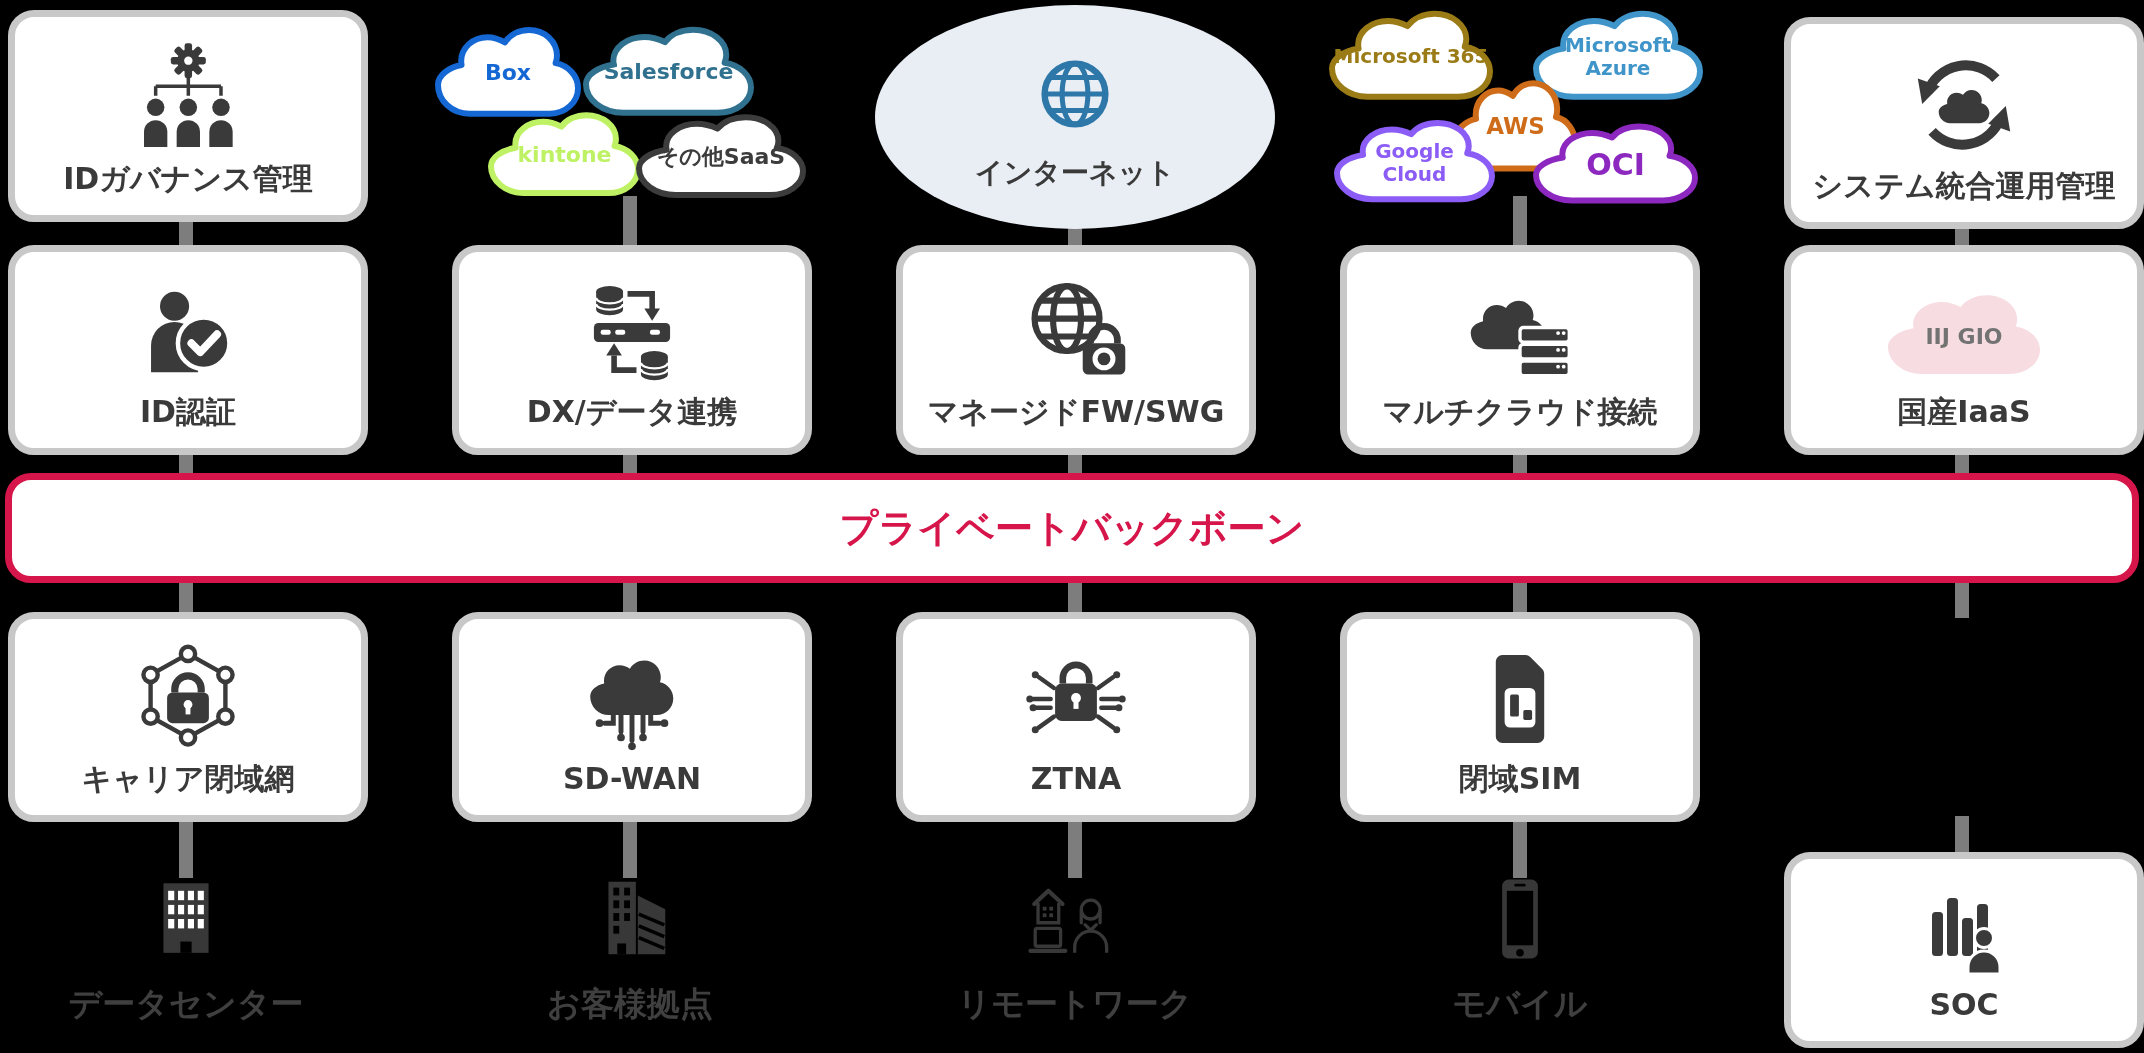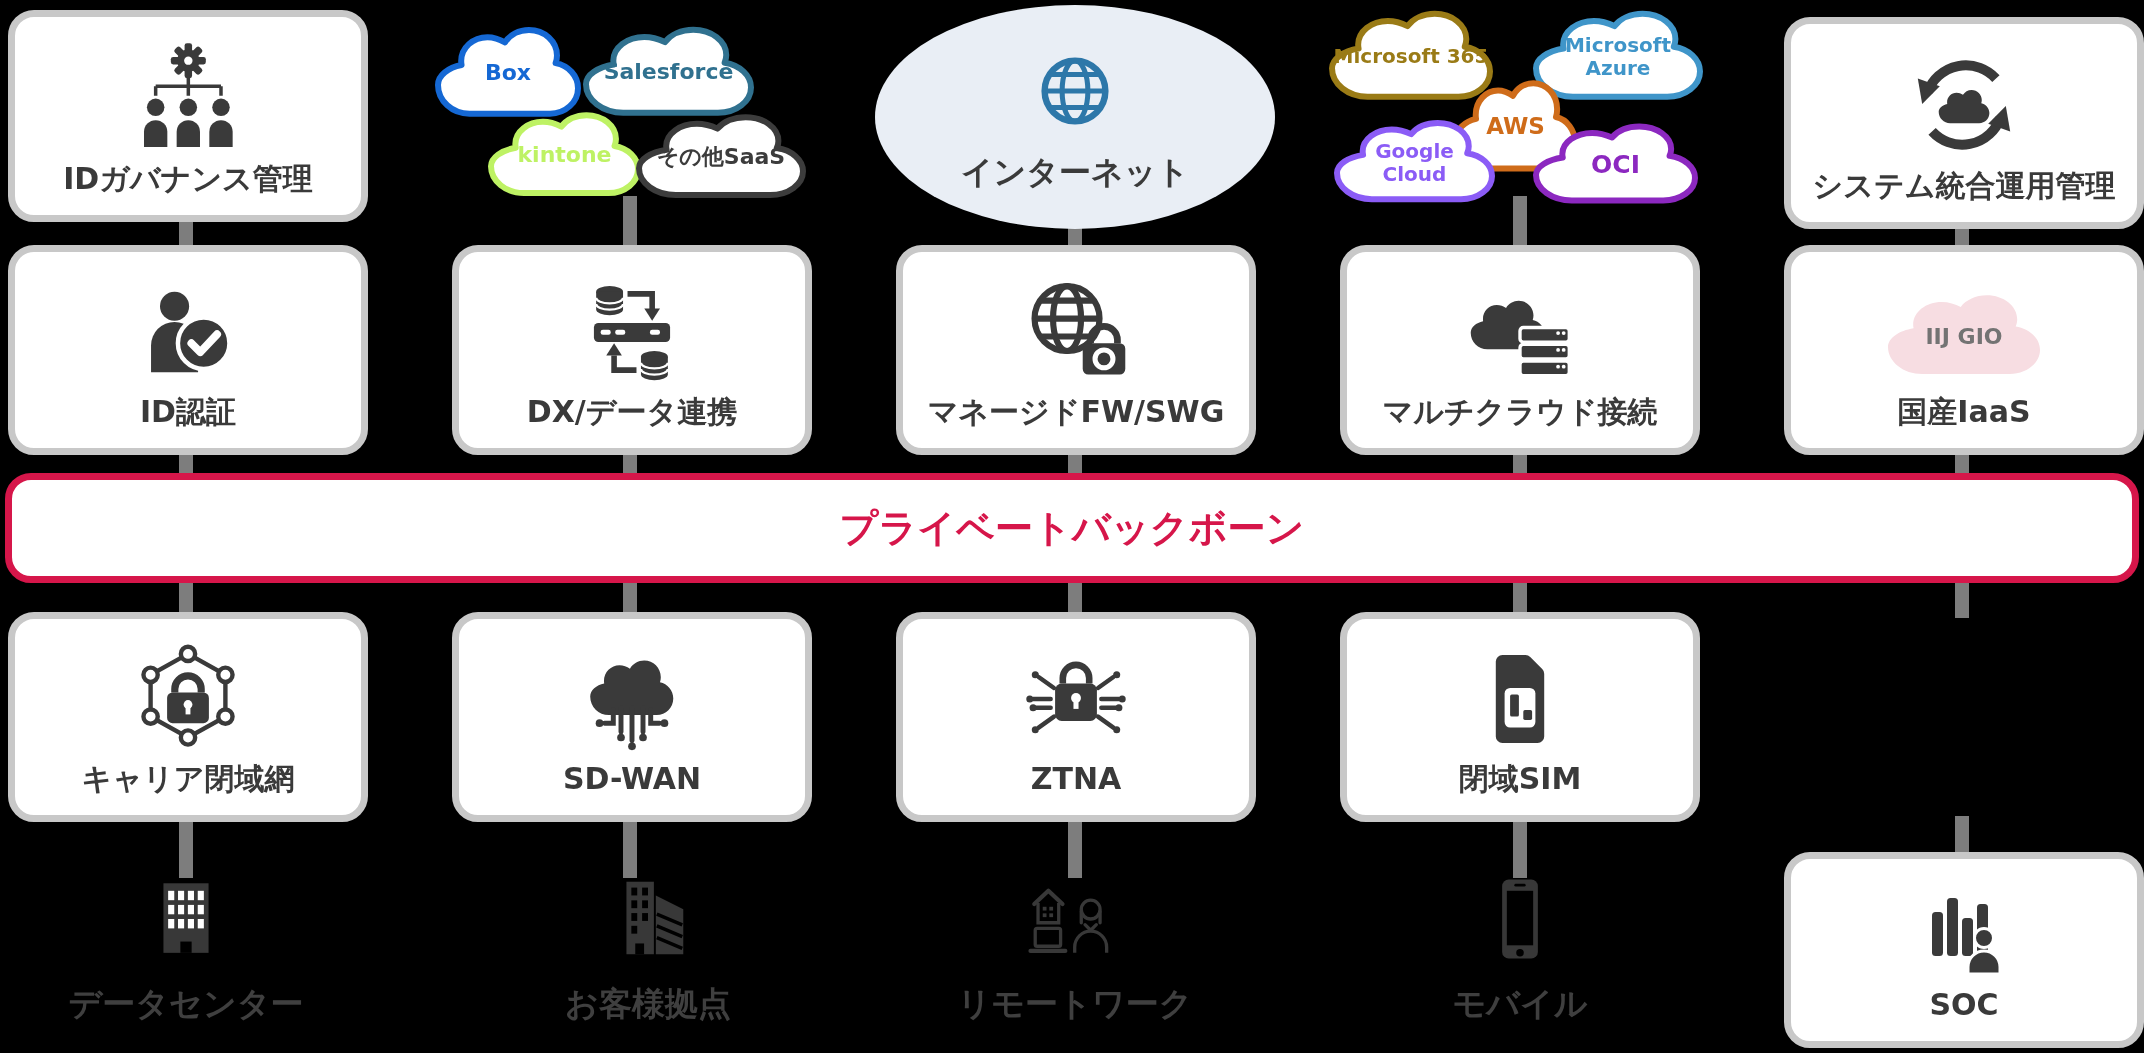--- a/index.html
+++ b/index.html
@@ -15,21 +15,21 @@
   .node-icon svg{display:block;}
   .node-label{font-size:30px;font-weight:bold;color:#3a3a3a;text-align:center;line-height:1.1;white-space:nowrap;}
   
   #backbone{position:absolute;left:5px;top:473px;width:2134px;height:110px;background:#fff;
             border:7px solid #d6164a;border-radius:26px;box-sizing:border-box;z-index:2;
             display:flex;align-items:center;justify-content:center;font-size:38px;font-weight:bold;}
   
   #internet{position:absolute;left:875px;top:5px;width:400px;height:224px;border-radius:50%;
             background:#e9eef5;z-index:2;display:flex;flex-direction:column;align-items:center;
             justify-content:center;padding-top:6px;box-sizing:border-box;}
-  #internet .g-label{font-size:32px;font-weight:bold;color:#3a3a3a;margin-top:10px;}
+  #internet .g-label{font-size:28px;font-weight:bold;color:#3a3a3a;margin-top:10px;}
   
   .cloud{position:absolute;z-index:3;display:flex;align-items:center;justify-content:center;
          font-weight:bold;text-align:center;}
   .cloud-svg{position:absolute;inset:0;width:100%;height:100%;overflow:visible;}
   .cloud-svg use{fill:#fff;stroke:currentColor;stroke-width:6px;stroke-linejoin:round;}
   .cloud-label{position:relative;z-index:2;font-size:22px;line-height:1.12;padding-top:8px;}
   .cloud.provider .cloud-label{font-size:20px;}
   
   .gio-wrap{position:relative;width:152px;height:96px;display:flex;align-items:center;justify-content:center;}
   .gio-svg{position:absolute;inset:0;width:100%;height:100%;overflow:visible;}
@@ -157,21 +157,21 @@
   <div class="cloud provider" style="left: 1337px; top: 112px; width: 155px; height: 93px; color: #8b5cf6;">
     <svg class="cloud-svg" viewBox="0 0 640 512" preserveAspectRatio="none">
         <use href="#cloud-shape"></use>
       </svg>
     <span class="cloud-label" style="max-width:90px">Google Cloud</span>
   </div>
   <div class="cloud provider" style="left: 1536px; top: 116px; width: 159px; height: 90px; color: rgb(140, 40, 192);">
     <svg class="cloud-svg" viewBox="0 0 640 512" preserveAspectRatio="none">
         <use href="#cloud-shape"></use>
       </svg>
-    <span class="cloud-label" style="font-size:25px">OCI</span>
+    <span class="cloud-label" style="font-size:30px">OCI</span>
   </div>
 
   <div class="node" style="left:1784px;top:17px;height:212px">
     <div class="node-icon">
       <svg viewBox="0 0 100 100" height="110" fill="currentColor">
         <path d="M79,26 A37,37 0 0 0 17,38" stroke="currentColor" stroke-width="9" fill="none"></path>
         <polygon points="8,26 28,33 12,49"></polygon>
         <path d="M21,74 A37,37 0 0 0 83,62" stroke="currentColor" stroke-width="9" fill="none"></path>
         <polygon points="92,74 72,67 88,51"></polygon>
         <path transform="translate(27,32) scale(0.072)" d="M0 336c0 79.5 64.5 144 144 144H512c70.7 0 128-57.3 128-128c0-61.9-44-113.6-102.4-125.4c4.1-12.2 6.4-25.3 6.4-38.6c0-70.7-57.3-128-128-128c-46.5 0-87.3 24.8-109.7 62C282.7 107.1 255.6 96 226 96c-66.3 0-120 53.7-120 120c0 6.8 .6 13.5 1.7 20C46.7 248.8 0 288 0 336z"></path>
@@ -362,21 +362,21 @@
         <rect x="31" y="50" width="6.5" height="10"></rect>
           <rect x="41.5" y="50" width="6.5" height="10"></rect>
           <rect x="52" y="50" width="6.5" height="10"></rect>
           <rect x="62.5" y="50" width="6.5" height="10"></rect>
       </g>
       <rect x="44" y="74" width="12" height="12" fill="#000"></rect>
     </svg>
     <div class="endpoint-label">データセンター</div>
   </div>
 
-  <div class="endpoint" style="left:508px;top:868px">
+  <div class="endpoint" style="left:490px;top:868px">
     <svg viewBox="0 0 100 100" height="98" fill="currentColor">
       <rect x="28" y="14" width="28" height="74"></rect>
       <g fill="#000">
         <rect x="33" y="20" width="6" height="8"></rect>
           <rect x="44" y="20" width="6" height="8"></rect>
         <rect x="33" y="33" width="6" height="8"></rect>
           <rect x="44" y="33" width="6" height="8"></rect>
         <rect x="33" y="46" width="6" height="8"></rect>
           <rect x="44" y="46" width="6" height="8"></rect>
         <rect x="33" y="59" width="6" height="8"></rect>

